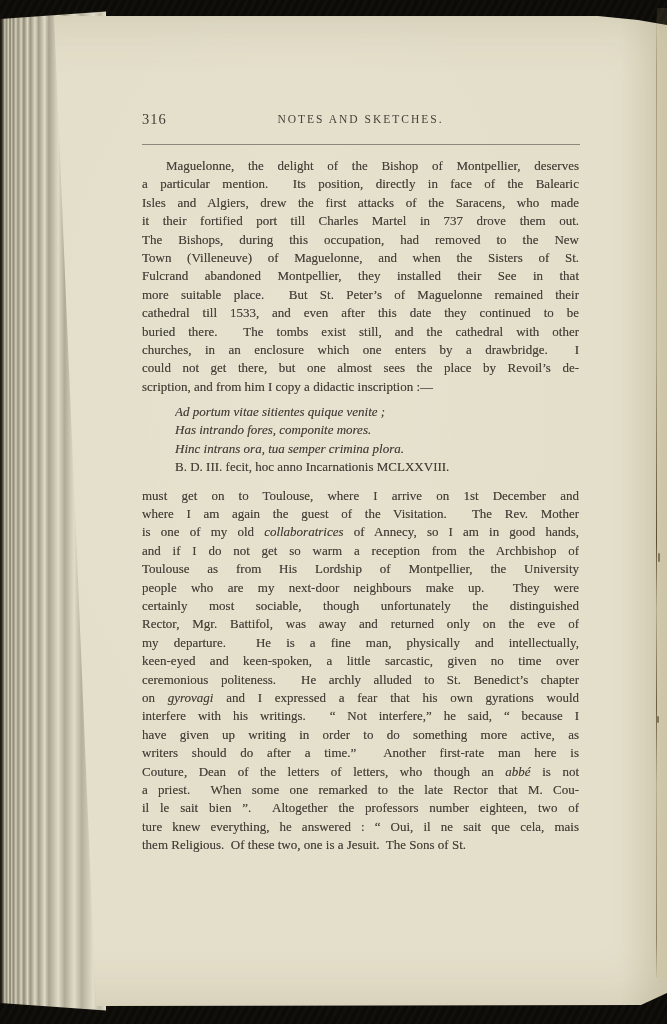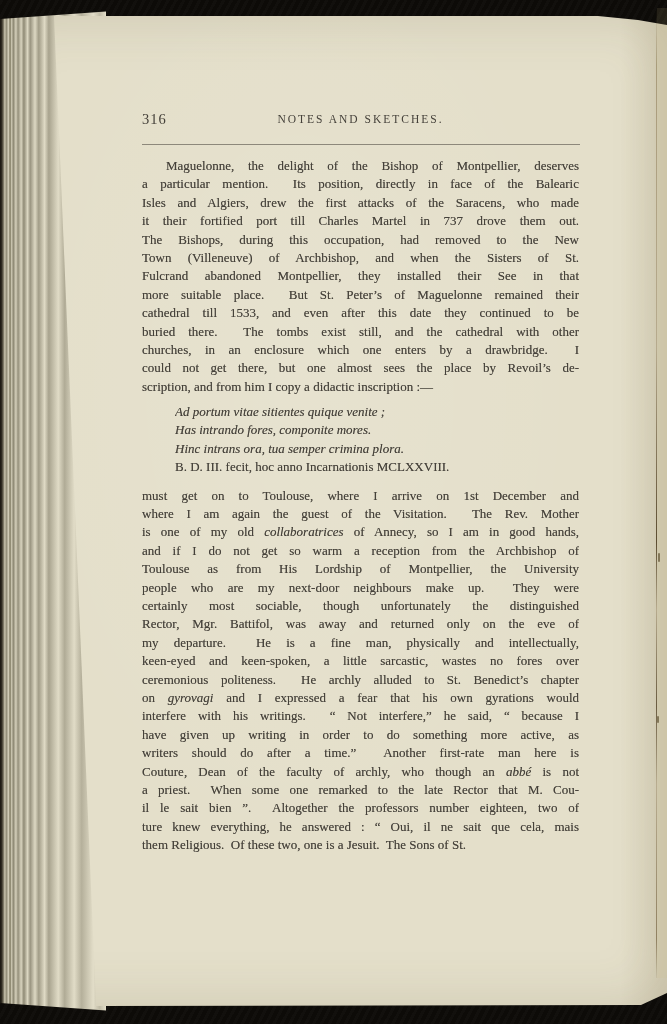--- a/index.html
+++ b/index.html
@@ -129,21 +129,21 @@
       <span class="running-title">NOTES AND SKETCHES.</span>
     </div>
     <div class="header-rule"></div>
     <div class="text-block">
         <div class="para prose">
           <div class="line indent"><span>Maguelonne, the delight of the Bishop of Montpellier, deserves</span></div>
           <div class="line"><span>a particular mention.&nbsp; Its position, directly in face of the Balearic</span></div>
           <div class="line"><span>Isles and Algiers, drew the first attacks of the Saracens, who made</span></div>
           <div class="line"><span>it their fortified port till Charles Martel in 737 drove them out.</span></div>
           <div class="line"><span>The Bishops, during this occupation, had removed to the New</span></div>
-          <div class="line"><span>Town (Villeneuve) of Archbishop, and when the Sisters of St.</span></div>
+          <div class="line"><span>Town (Villeneuve) of Maguelonne, and when the Sisters of St.</span></div>
           <div class="line"><span>Fulcrand abandoned Montpellier, they installed their See in that</span></div>
           <div class="line"><span>more suitable place.&nbsp; But St. Peter’s of Maguelonne remained their</span></div>
           <div class="line"><span>cathedral till 1533, and even after this date they continued to be</span></div>
           <div class="line"><span>buried there.&nbsp; The tombs exist still, and the cathedral with other</span></div>
           <div class="line"><span>churches, in an enclosure which one enters by a drawbridge.&nbsp; I</span></div>
           <div class="line"><span>could not get there, but one almost sees the place by Revoil’s de-</span></div>
           <div class="line no-just"><span>scription, and from him I copy a didactic inscription :—</span></div>
         </div>
         <div class="para verse">
           <div class="line"><span class="it">Ad portum vitae sitientes quique venite ;</span></div>
@@ -154,27 +154,27 @@
         <div class="para prose">
           <div class="line"><span>must get on to Toulouse, where I arrive on 1st December and</span></div>
           <div class="line"><span>where I am again the guest of the Visitation.&nbsp; The Rev. Mother</span></div>
           <div class="line"><span>is one of my old </span><span class="it">collaboratrices</span><span> of Annecy, so I am in good hands,</span></div>
           <div class="line"><span>and if I do not get so warm a reception from the Archbishop of</span></div>
           <div class="line"><span>Toulouse as from His Lordship of Montpellier, the University</span></div>
           <div class="line"><span>people who are my next-door neighbours make up.&nbsp; They were</span></div>
           <div class="line"><span>certainly most sociable, though unfortunately the distinguished</span></div>
           <div class="line"><span>Rector, Mgr. Battifol, was away and returned only on the eve of</span></div>
           <div class="line"><span>my departure.&nbsp; He is a fine man, physically and intellectually,</span></div>
-          <div class="line"><span>keen-eyed and keen-spoken, a little sarcastic, wastes no fores over</span></div>
+          <div class="line"><span>keen-eyed and keen-spoken, a little sarcastic, given no time over</span></div>
           <div class="line"><span>ceremonious politeness.&nbsp; He archly alluded to St. Benedict’s chapter</span></div>
           <div class="line"><span>on </span><span class="it">gyrovagi</span><span> and I expressed a fear that his own gyrations would</span></div>
           <div class="line"><span>interfere with his writings.&nbsp; “ Not interfere,” he said, “ because I</span></div>
           <div class="line"><span>have given up writing in order to do something more active, as</span></div>
           <div class="line"><span>writers should do after a time.”&nbsp; Another first-rate man here is</span></div>
-          <div class="line"><span>Couture, Dean of the faculty of archly, who though an </span><span class="it">abbé</span><span> is not</span></div>
+          <div class="line"><span>Couture, Dean of the letters of letters, who though an </span><span class="it">abbé</span><span> is not</span></div>
           <div class="line"><span>a priest.&nbsp; When some one remarked to the late Rector that M. Cou-</span></div>
           <div class="line"><span>il le sait bien ”.&nbsp; Altogether the professors number eighteen, two of</span></div>
           <div class="line"><span>ture knew everything, he answered : “ Oui, il ne sait que cela, mais</span></div>
           <div class="line no-just"><span>them Religious.&nbsp; Of these two, one is a Jesuit.&nbsp; The Sons of St.</span></div>
         </div>
       </div>
   </div>
 
   <div class="crease"></div>
   <div class="gutter-strip"></div>

